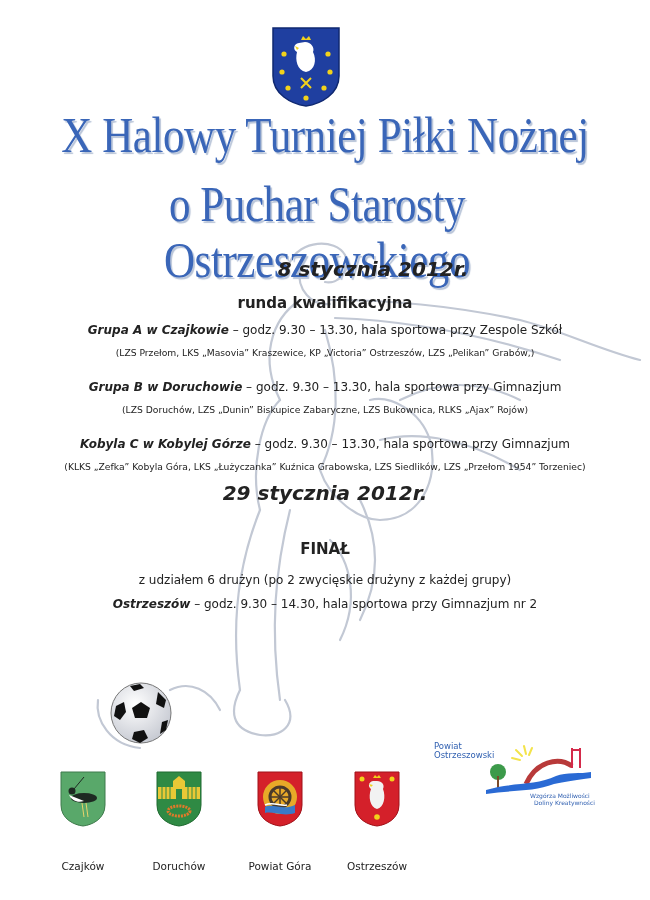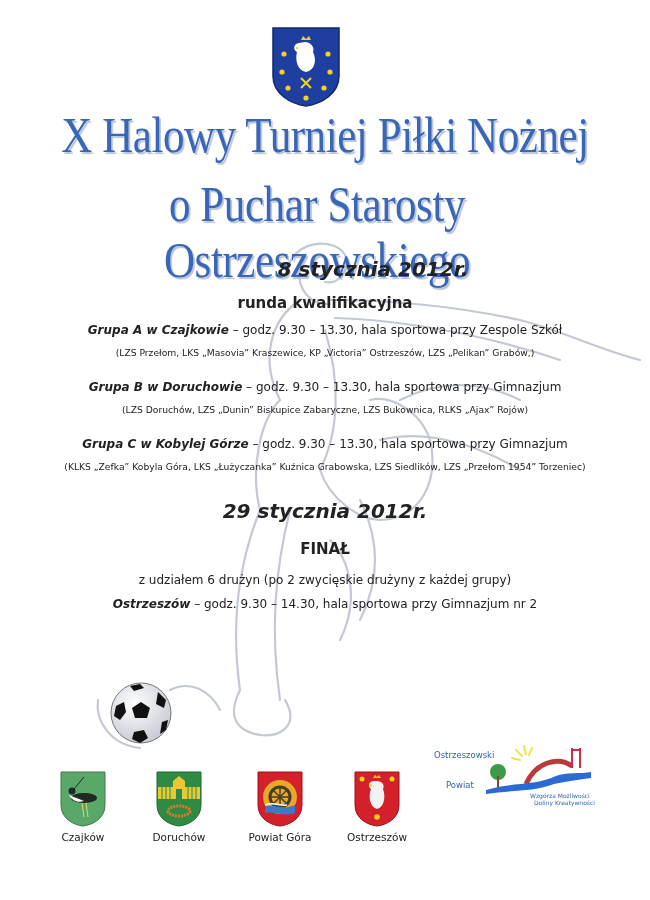--- a/index.html
+++ b/index.html
@@ -50,21 +50,21 @@
       font-family: "DejaVu Sans", sans-serif;
       font-size: 9.2px; color: #222; white-space: nowrap;
     }
 
     
     .ball { left: 108px; top: 680px; width: 66px; height: 66px; }
 
     
     .crest { width: 46px; height: 56px; top: 771px; }
     .crest-label {
-      top: 831px; width: 90px; text-align: center;
+      top: 860px; width: 90px; text-align: center;
       font-family: "DejaVu Sans", sans-serif; font-size: 10.5px; color: #222;
     }
 
     
     .powiat { left: 426px; top: 738px; width: 165px; height: 72px; }
     .powiat-t1, .powiat-t2 {
       font-family: "DejaVu Sans", sans-serif; color: #2f5fb0;
       font-size: 8.5px; line-height: 9px; white-space: nowrap;
     }
     .powiat-t3, .powiat-t4 {
@@ -125,25 +125,25 @@
   <b>Grupa A w Czajkowie</b><span> – godz. 9.30 – 13.30, hala sportowa przy Zespole Szkół</span>
 </div>
 <div class="abs center teams" style="top:347px;">(LZS Przełom, LKS „Masovia” Kraszewice, KP „Victoria” Ostrzeszów, LZS „Pelikan” Grabów,)</div>
 
 <div class="abs center line" style="top:380px;">
   <b>Grupa B w Doruchowie</b><span> – godz. 9.30 – 13.30, hala sportowa przy Gimnazjum</span>
 </div>
 <div class="abs center teams" style="top:404px;">(LZS Doruchów, LZS „Dunin” Biskupice Zabaryczne, LZS Bukownica, RLKS „Ajax” Rojów)</div>
 
 <div class="abs center line" style="top:437px;">
-  <b>Grupa C w Kobylej Górze</b><span> –  godz. 9.30 – 13.30, hala sportowa przy Gimnazjum</span>
+  <b>Kobyla C w Kobylej Górze</b><span> –  godz. 9.30 – 13.30, hala sportowa przy Gimnazjum</span>
 </div>
 <div class="abs center teams" style="top:461px;">(KLKS „Zefka” Kobyla Góra, LKS „Łużyczanka” Kuźnica Grabowska, LZS Siedlików, LZS „Przełom 1954” Torzeniec)</div>
 
-<div class="abs center date" style="top:499px;font-style:italic;">29 stycznia 2012r.</div>
+<div class="abs center date" style="top:481px;font-style:italic;">29 stycznia 2012r.</div>
 <div class="abs center heading" style="top:540px;">FINAŁ</div>
 <div class="abs center line" style="top:573px;">z udziałem 6 drużyn (po 2 zwycięskie drużyny z każdej grupy)</div>
 <div class="abs center line" style="top:597px;">
   <b>Ostrzeszów</b><span> – godz. 9.30 – 14.30, hala sportowa przy Gimnazjum nr 2</span>
 </div>
 
 <svg class="abs ball" viewBox="0 0 66 66">
   <defs>
     <radialGradient id="bg" cx="40%" cy="35%" r="65%">
       <stop offset="0%" stop-color="#ffffff"></stop>
@@ -208,21 +208,21 @@
       <circle cx="38" cy="8" r="2.5"></circle>
       <circle cx="23" cy="46" r="2.8"></circle>
     <path d="M19 7 l2 -3 l2 2 l2 -2 l2 3 z"></path>
   </g>
   <path d="M19 10 C14 11, 14 16, 17 18 C14 26, 16 36, 23 38 C30 36, 32 26, 29 18 C31 14, 28 10, 23 10 Z" fill="#f2f2f2"></path>
   <path d="M15 13 L19 14 L17 16 Z" fill="#f2d21b"></path>
 </svg>
 <div class="abs crest-label" style="left:332px;">Ostrzeszów</div>
 
 <div class="abs powiat">
-  <div class="abs powiat-t1" style="left:20px; top:4px;margin-top:39px;">Powiat</div>
+  <div class="abs powiat-t1" style="left:8px; top:4px;">Powiat</div>
   <div class="abs powiat-t2" style="left:8px; top:13px;">Ostrzeszowski</div>
   <svg class="abs" style="left:60px; top:4px;" width="105" height="52" viewBox="0 0 105 52">
     <g stroke="#f3e34a" stroke-width="2" stroke-linecap="round">
       <line x1="38" y1="4" x2="40" y2="12"></line>
         <line x1="30" y1="8" x2="36" y2="14"></line>
       <line x1="46" y1="6" x2="43" y2="13"></line>
         <line x1="26" y1="16" x2="34" y2="18"></line>
     </g>
     <path d="M40 42 C50 20, 72 14, 86 24" stroke="#b83a3a" stroke-width="5" fill="none"></path>
     <path d="M86 6 V26 M94 6 V26 M86 8 H94" stroke="#d42a4a" stroke-width="2" fill="none"></path>

